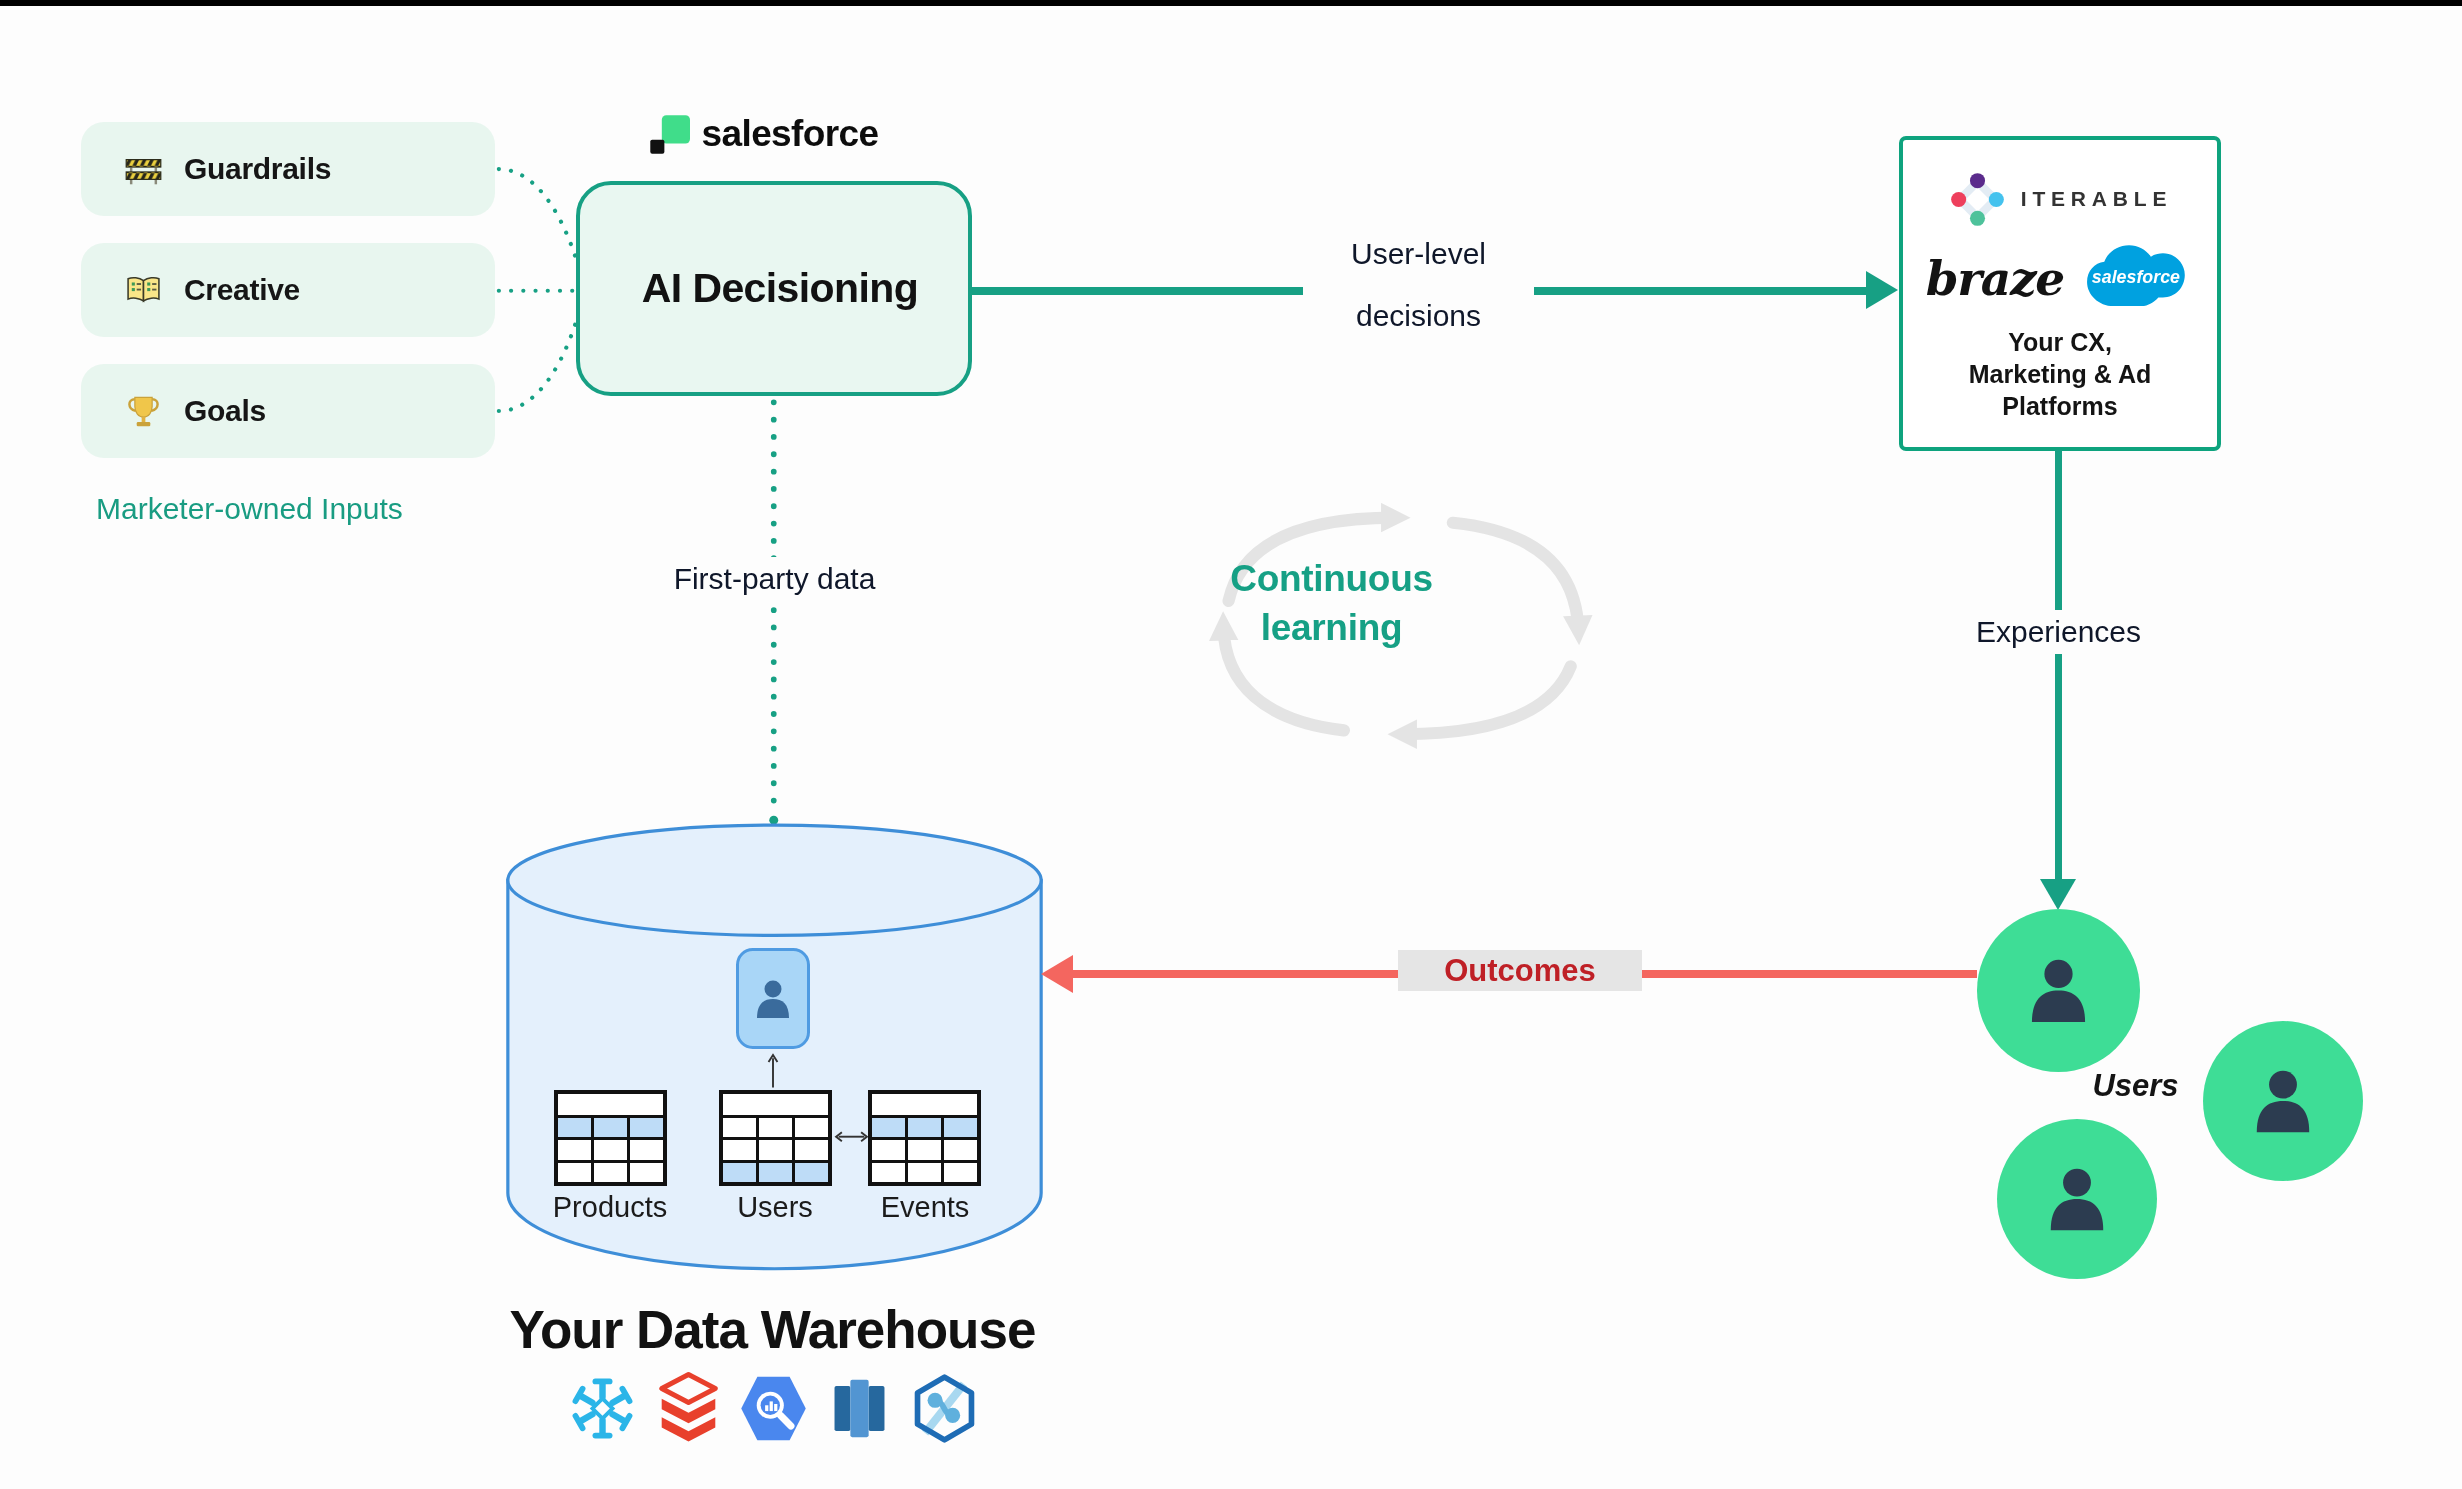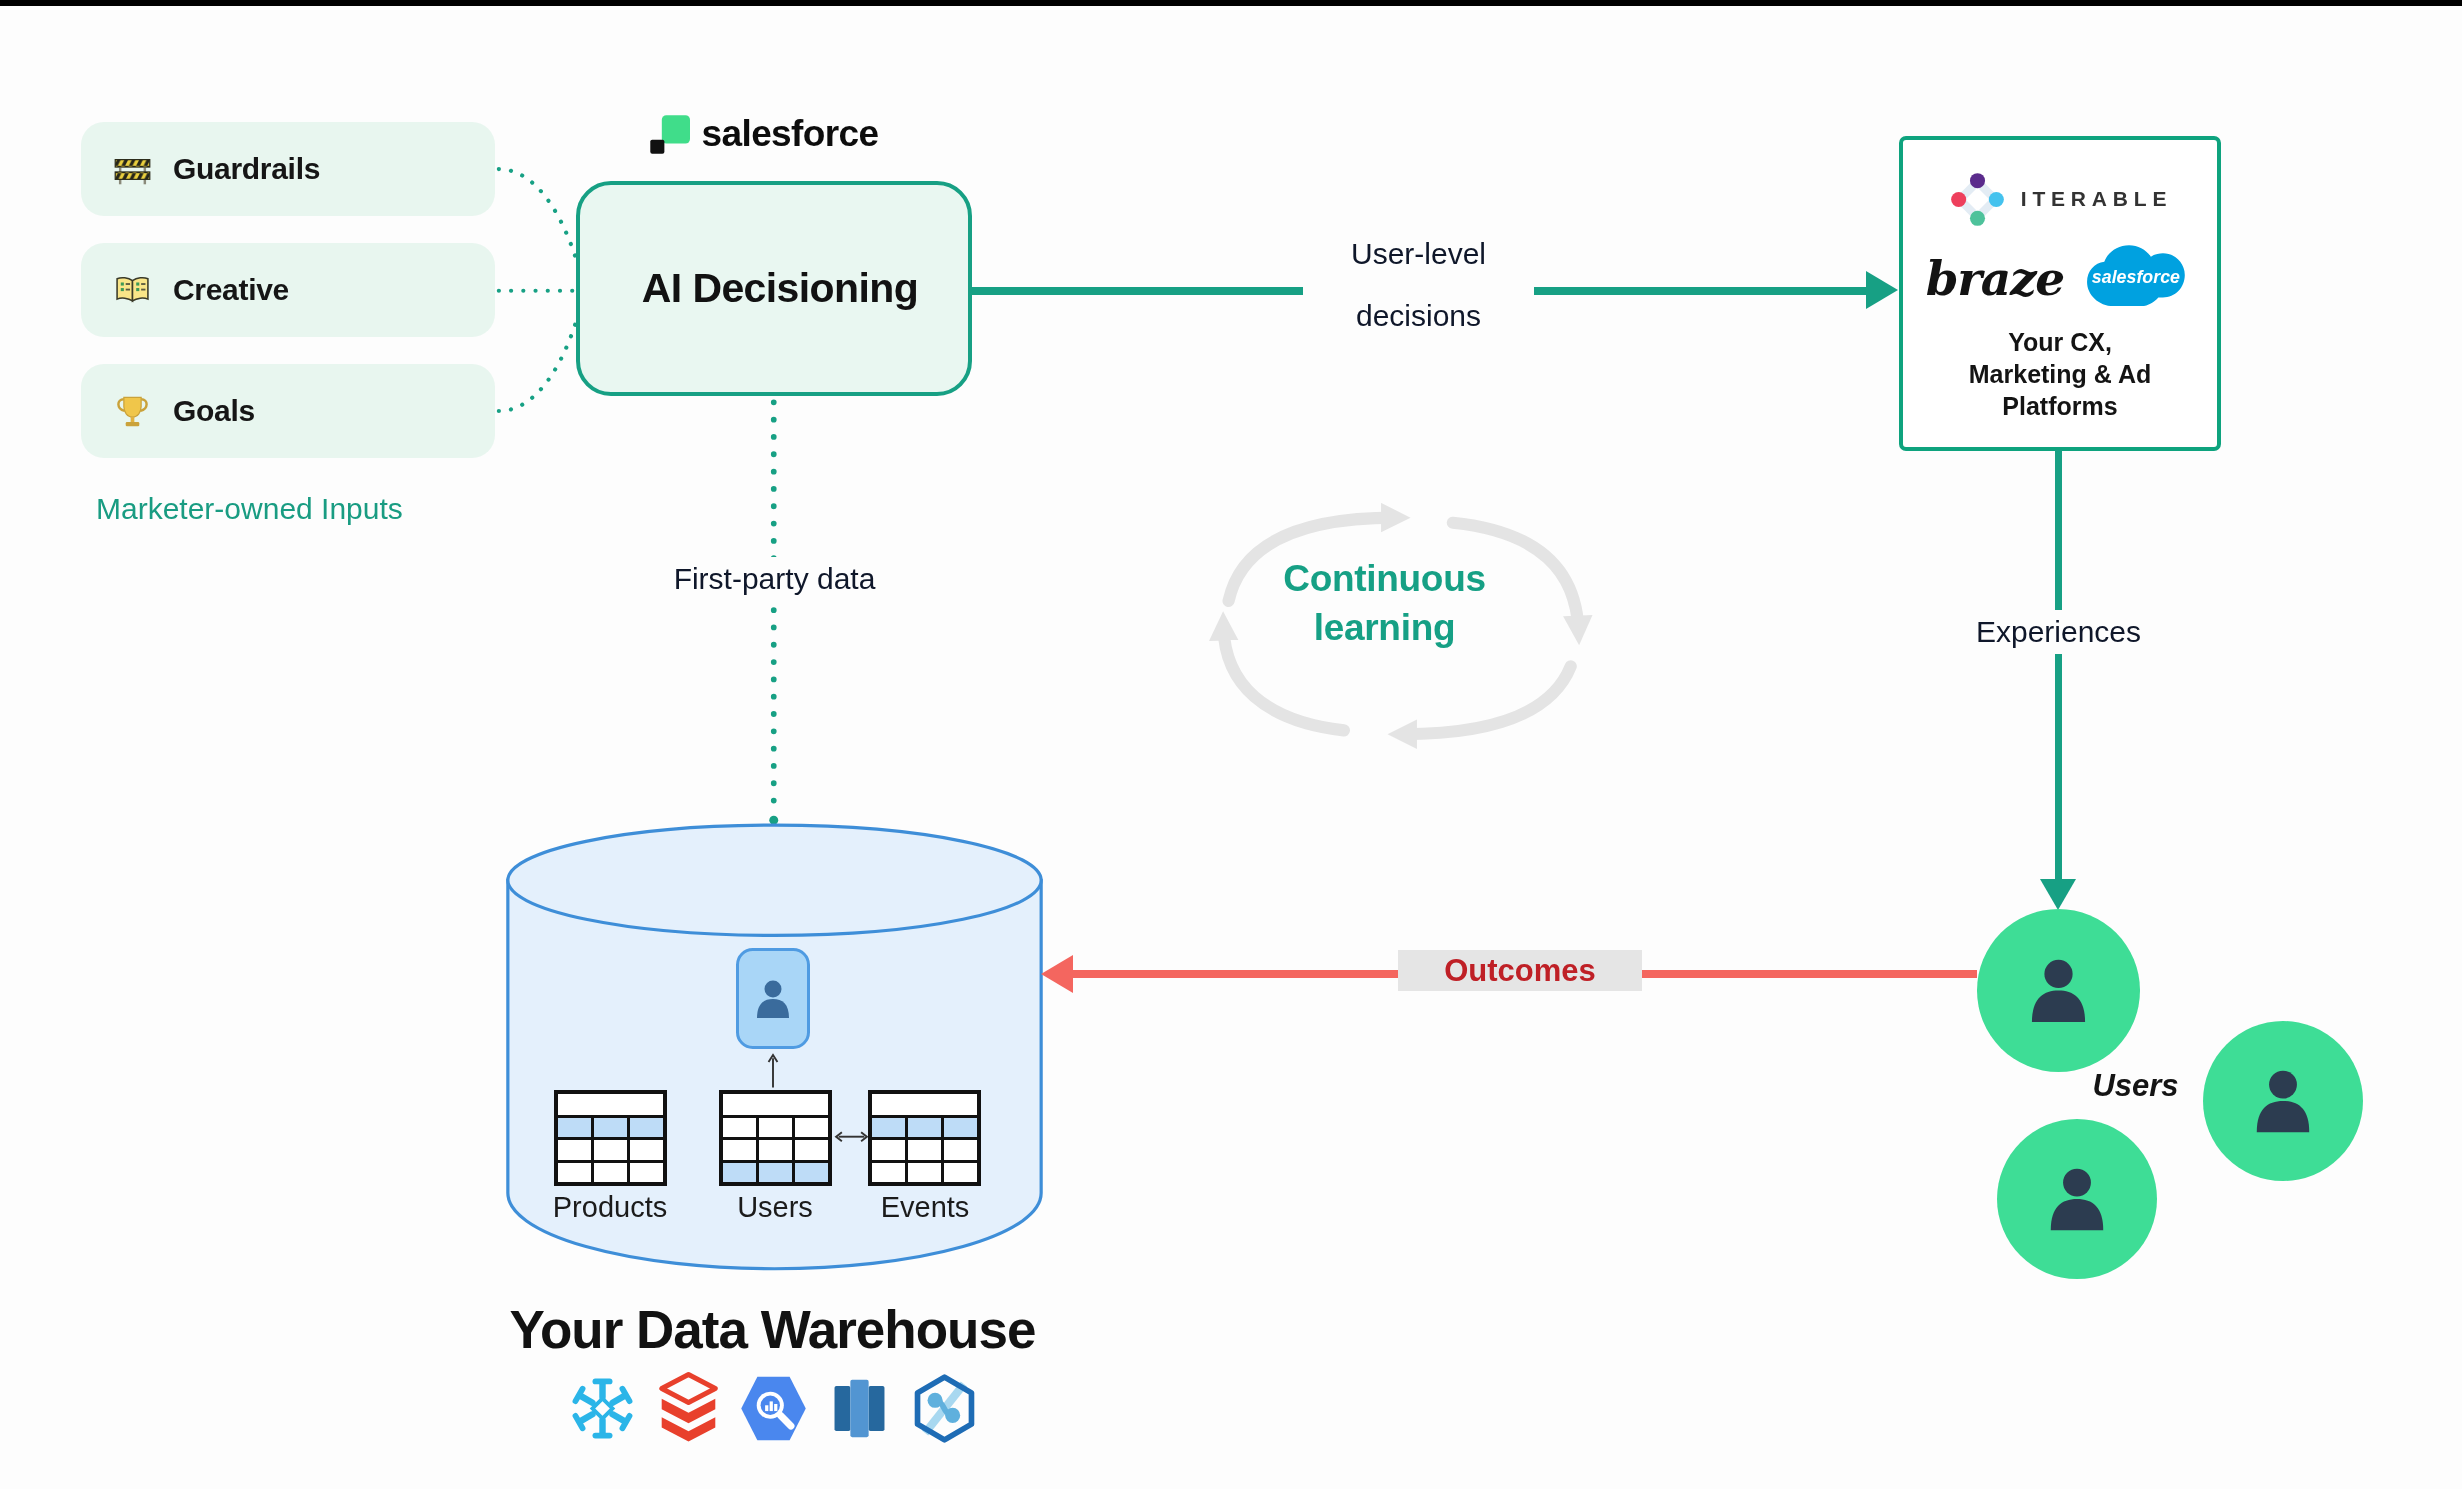--- a/index.html
+++ b/index.html
@@ -5,21 +5,21 @@
   html,body{margin:0;padding:0;background:#fff;}
   #canvas{position:relative;width:2462px;height:1490px;background:#fdfdfd;overflow:hidden;
           font-family:"Liberation Sans","DejaVu Sans",sans-serif;}
   .abs{position:absolute;}
 
   
   .topbar{left:0;top:0;width:2462px;height:5.8px;background:#000;}
 
   
   .pill{left:81px;width:414px;height:94px;background:#e8f6ef;border-radius:23px;
-        display:flex;align-items:center;padding-left:33px;gap:22px;box-sizing:border-box;}
+        display:flex;align-items:center;padding-left:44px;gap:22px;box-sizing:border-box;}
   .pill-label{font-size:30px;font-weight:800;color:#161616;letter-spacing:-0.3px;}
   .caption-teal{color:#199c82;font-size:30px;font-weight:400;}
 
   
   .ht-logo{left:649px;top:113px;display:flex;align-items:center;gap:11.5px;}
   .ht-word{font-size:37px;font-weight:800;color:#0d0d0d;letter-spacing:-0.6px;}
   .ai-box{left:576px;top:181px;width:396px;height:215px;background:#e9f7f1;border:4.5px solid #17a084;
           border-radius:35px;display:flex;align-items:center;justify-content:center;box-sizing:border-box;}
   .ai-label{font-size:41px;font-weight:800;color:#121212;letter-spacing:-0.6px;margin-left:12px;}
 
@@ -31,21 +31,21 @@
   .exp-line{left:2055px;top:450px;width:7px;height:430px;}
   .teal-head-d{left:2040px;top:879px;width:0;height:0;border-top:31px solid #17a084;
                border-left:18px solid transparent;border-right:18px solid transparent;}
   .red-line{left:1072px;top:970px;width:905px;height:8.3px;background:#f4665f;}
   .red-head-l{left:1041px;top:955px;width:0;height:0;border-right:32px solid #f4665f;
               border-top:19px solid transparent;border-bottom:19px solid transparent;}
 
   .flow-label{background:#fdfdfd;text-align:center;color:#0f172a;font-size:30px;line-height:1.2;padding:3.8px 0;}
   .outcomes-label{background:#e5e5e5;text-align:center;color:#bf2026;font-size:31px;font-weight:600;padding:2.6px 0;}
 
-  .cl-label{left:1224px;top:555px;width:321px;text-align:center;color:#16a085;
+  .cl-label{left:1171px;top:555px;width:321px;text-align:center;color:#16a085;
             font-size:37px;font-weight:800;line-height:1.32;letter-spacing:-0.3px;}
 
   
   .plat-box{left:1899px;top:136px;width:322px;height:315px;background:#fff;border:4.5px solid #0ea37e;
             border-radius:7px;box-sizing:border-box;display:flex;flex-direction:column;align-items:center;}
   .plat-row1{margin-top:29.5px;display:flex;align-items:center;gap:14px;}
   .iterable-word{font-size:21px;font-weight:700;letter-spacing:5.8px;color:#333;}
   .plat-row2{margin-top:9px;display:flex;align-items:center;gap:15.4px;}
   .braze-word{font-family:"DejaVu Serif","Liberation Serif",serif;font-style:italic;font-weight:700;
               font-size:47px;color:#131313;letter-spacing:-1.3px;}

